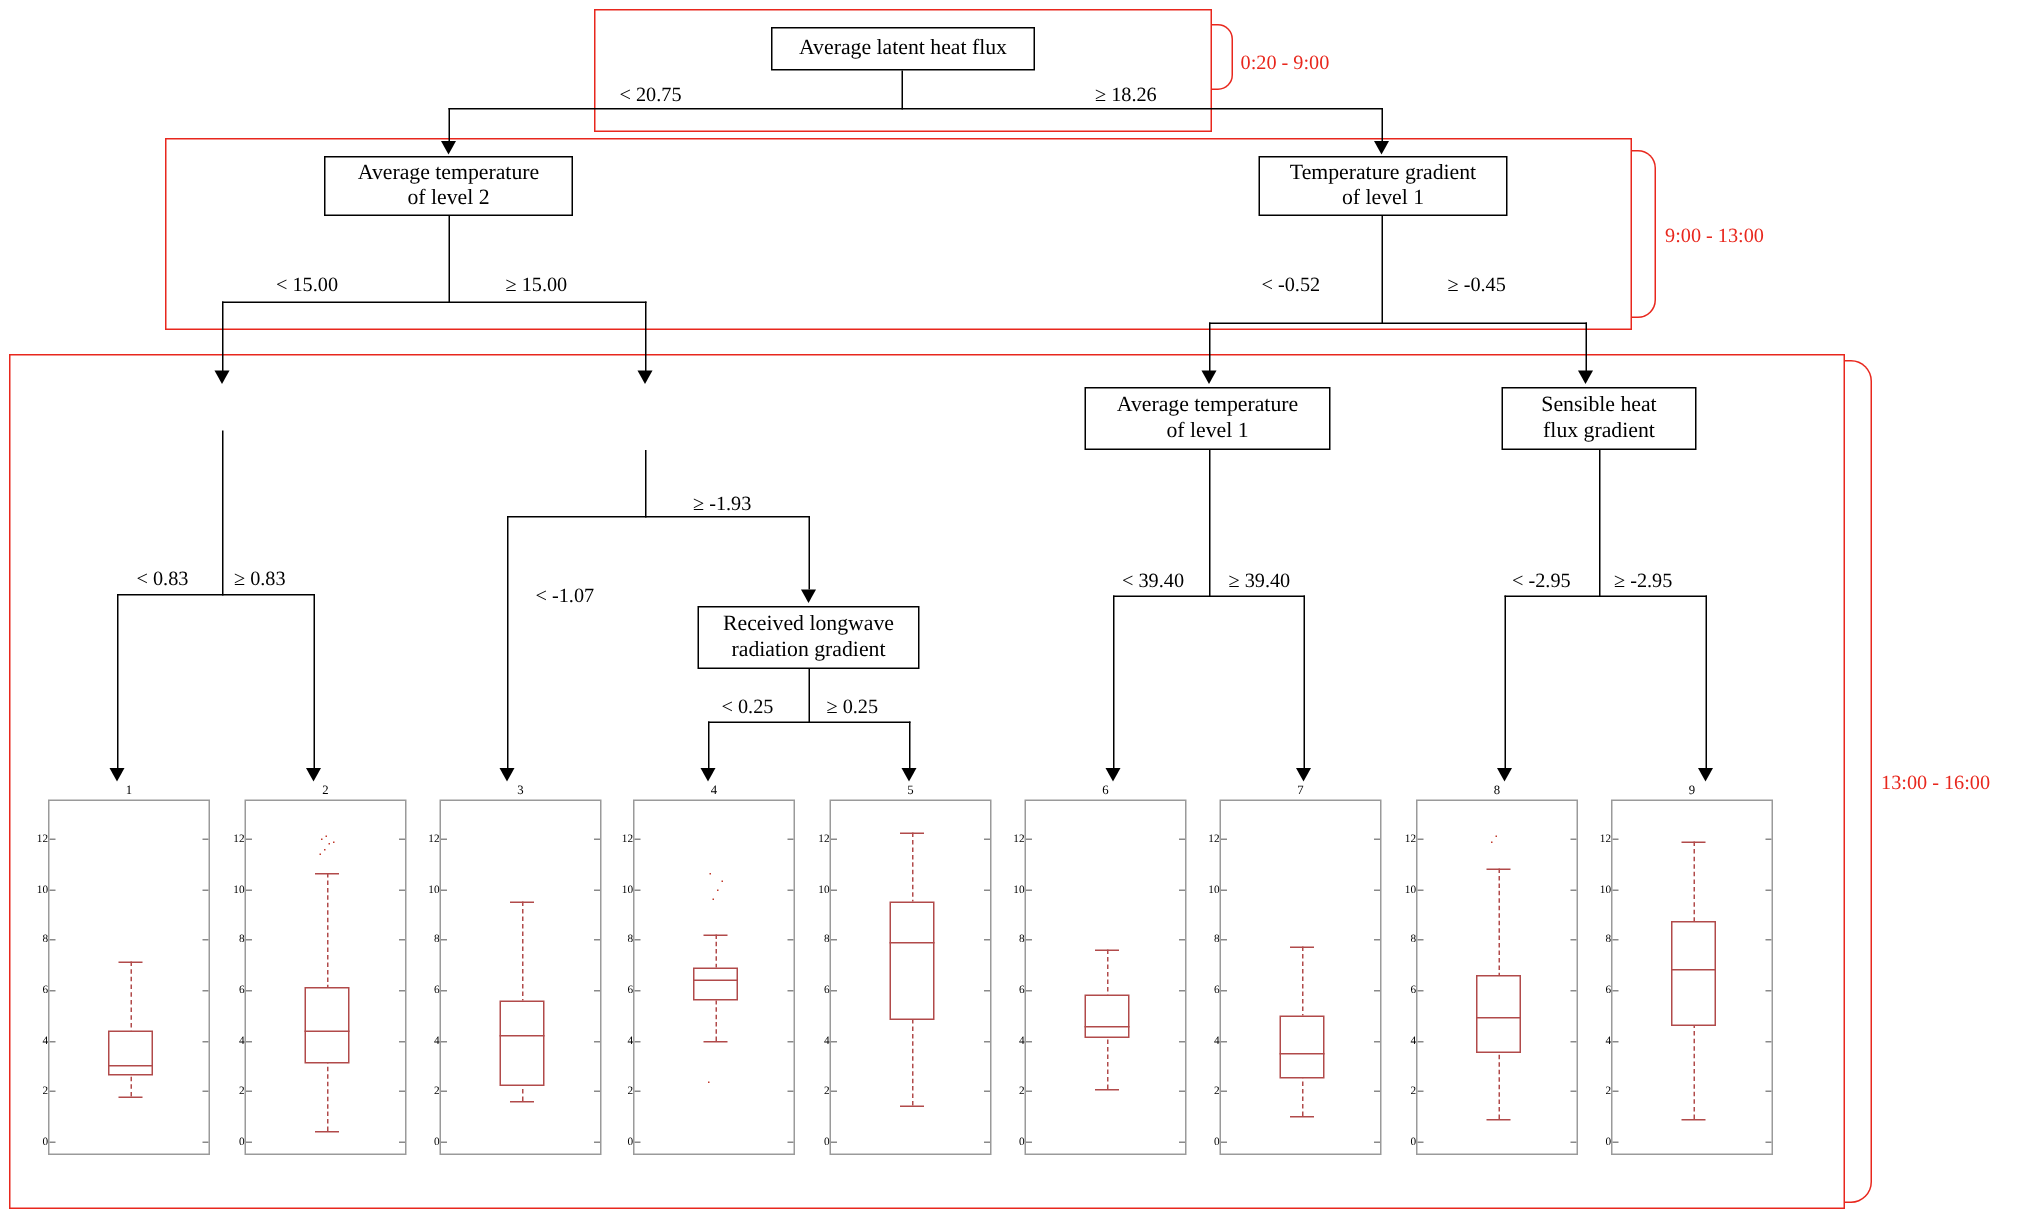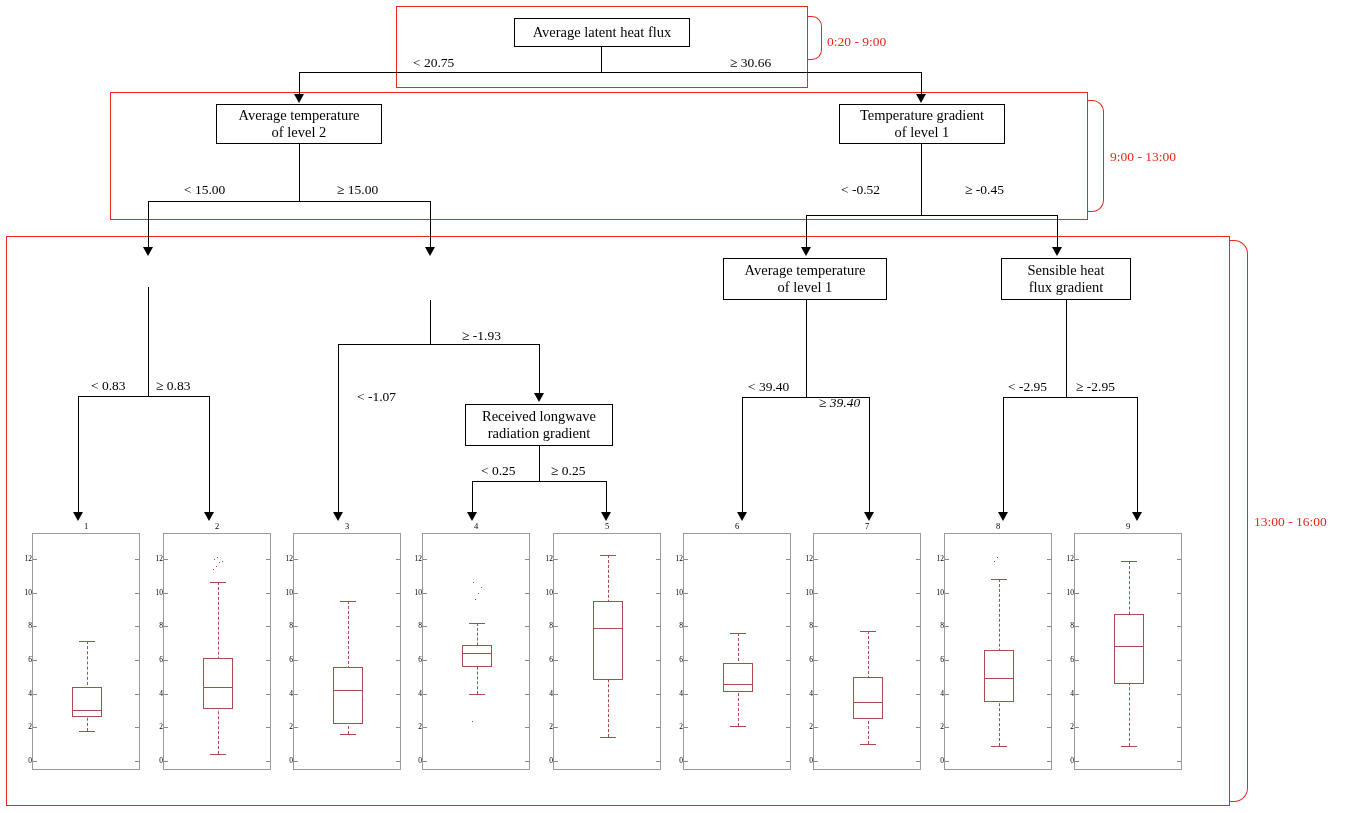--- a/index.html
+++ b/index.html
@@ -82,21 +82,21 @@
 flux gradient</span>
   </div>
 
   <div class="edge vline" style="left:601px;top:47px;height:26px;"></div>
   <div class="edge hline" style="left:299px;top:72px;width:623px;"></div>
   <div class="edge vline" style="left:299px;top:72px;height:22px;"></div>
   <div class="arrow" style="left:294px;top:94px;"></div>
   <div class="edge vline" style="left:921px;top:72px;height:22px;"></div>
   <div class="arrow" style="left:916px;top:94px;"></div>
   <div class="lbl" style="left:413px;top:55px;">&lt; 20.75</div>
-  <div class="lbl" style="left:730px;top:55px;">≥ 30.66</div>
+  <div class="lbl" style="left:730px;top:55px;">≥ 18.26</div>
 
   <div class="edge vline" style="left:299px;top:144px;height:58px;"></div>
   <div class="edge hline" style="left:148px;top:201px;width:283px;"></div>
   <div class="edge vline" style="left:148px;top:201px;height:47px;"></div>
   <div class="arrow" style="left:143px;top:247px;"></div>
   <div class="edge vline" style="left:430px;top:201px;height:47px;"></div>
   <div class="arrow" style="left:425px;top:247px;"></div>
   <div class="lbl" style="left:184px;top:182px;">&lt; 15.00</div>
   <div class="lbl" style="left:337px;top:182px;">≥ 15.00</div>
 
@@ -136,21 +136,21 @@
   <div class="lbl" style="left:481px;top:463px;">&lt; 0.25</div>
   <div class="lbl" style="left:551px;top:463px;">≥ 0.25</div>
 
   <div class="edge vline" style="left:806px;top:300px;height:98px;"></div>
   <div class="edge hline" style="left:742px;top:397px;width:128px;"></div>
   <div class="edge vline" style="left:742px;top:397px;height:116px;"></div>
   <div class="arrow" style="left:737px;top:512px;"></div>
   <div class="edge vline" style="left:869px;top:397px;height:116px;"></div>
   <div class="arrow" style="left:864px;top:512px;"></div>
   <div class="lbl" style="left:748px;top:379px;">&lt; 39.40</div>
-  <div class="lbl" style="left:819px;top:395px;font-style:italic;">≥ 39.40</div>
+  <div class="lbl" style="left:819px;top:379px;">≥ 39.40</div>
 
   <div class="edge vline" style="left:1066px;top:300px;height:98px;"></div>
   <div class="edge hline" style="left:1003px;top:397px;width:135px;"></div>
   <div class="edge vline" style="left:1003px;top:397px;height:116px;"></div>
   <div class="arrow" style="left:998px;top:512px;"></div>
   <div class="edge vline" style="left:1137px;top:397px;height:116px;"></div>
   <div class="arrow" style="left:1132px;top:512px;"></div>
   <div class="lbl" style="left:1008px;top:379px;">&lt; -2.95</div>
   <div class="lbl" style="left:1076px;top:379px;">≥ -2.95</div>
 

